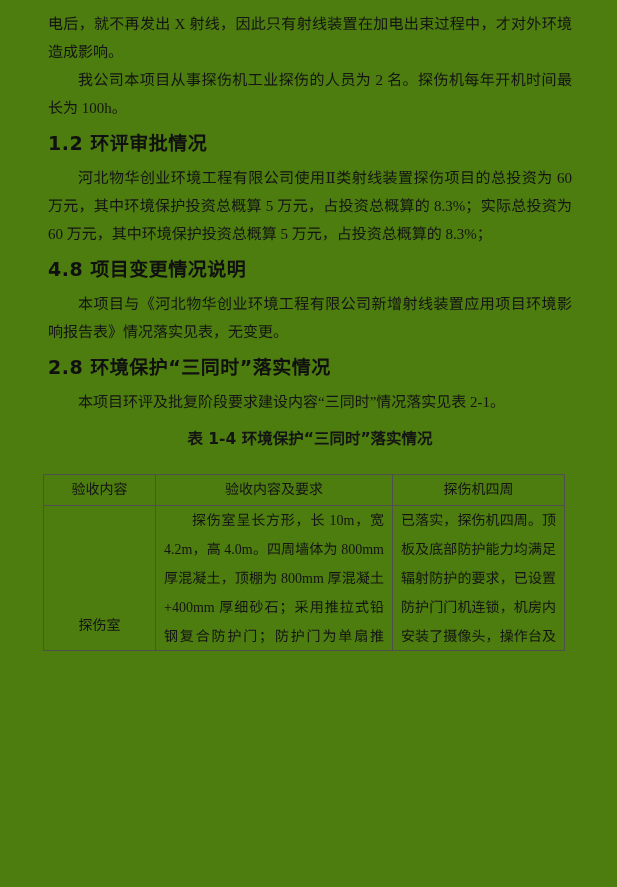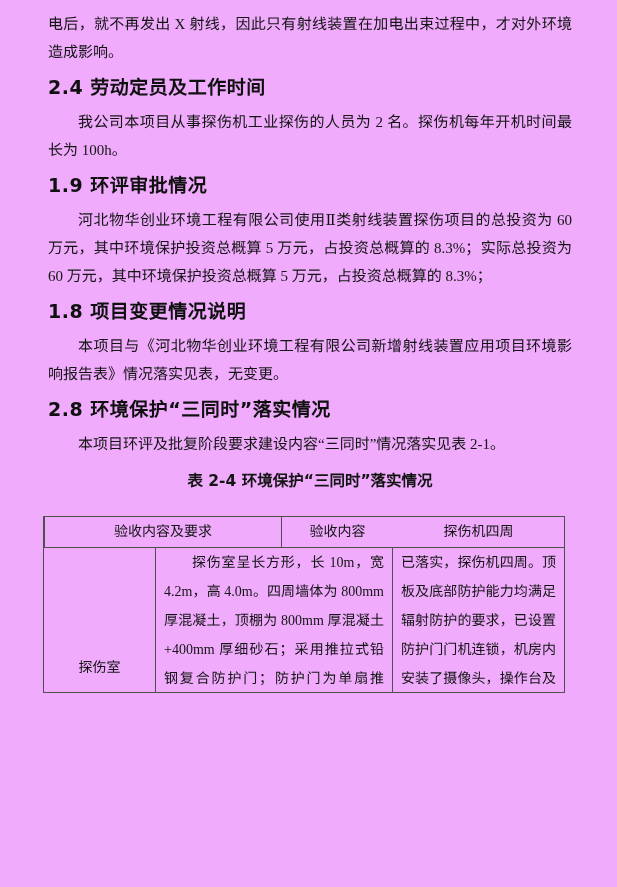--- a/index.html
+++ b/index.html
@@ -1,20 +1,20 @@
 <!DOCTYPE html>
 <html lang="zh-CN"><head>
 <meta charset="utf-8">
 <style>
   html,body{margin:0;padding:0;background:#e8e8e8;}
   .page{
     position:relative;
     width:617px;height:887px;
     margin:0 auto;
-    background:#f0abfc;
+    background:#4d7c0f;
     color:#141414;
     overflow:hidden;
     box-sizing:border-box;
     padding:10px 45px 0 48px;
     font-family:"Liberation Serif","DejaVu Serif",serif;
     font-size:15px;
     line-height:28px;
   }
   p.body-par{
     margin:0;
@@ -79,48 +79,47 @@
 </style>
 </head>
 <body>
 
 <div class="page">
 
   <p class="body-par no-indent">电后，就不再发出 X 射线，因此只有射线装置在加电出束过程中，才对外环境造成影响。</p>
 
 
   <section>
-    <h2 class="sec-head">2.4 劳动定员及工作时间</h2>
     <p class="body-par">我公司本项目从事探伤机工业探伤的人员为 2 名。探伤机每年开机时间最长为 100h。</p>
   </section>
 
   <section>
-    <h2 class="sec-head">1.9 环评审批情况</h2>
+    <h2 class="sec-head">1.2 环评审批情况</h2>
   </section>
 
   <section>
     <p class="body-par">河北物华创业环境工程有限公司使用Ⅱ类射线装置探伤项目的总投资为 60 万元，其中环境保护投资总概算 5 万元，占投资总概算的 8.3%；实际总投资为 60 万元，其中环境保护投资总概算 5 万元，占投资总概算的 8.3%；</p>
   </section>
 
   <section>
-    <h2 class="sec-head">1.8 项目变更情况说明</h2>
+    <h2 class="sec-head">4.8 项目变更情况说明</h2>
     <p class="body-par">本项目与《河北物华创业环境工程有限公司新增射线装置应用项目环境影响报告表》情况落实见表，无变更。</p>
   </section>
 
   <section>
     <h2 class="sec-head">2.8 环境保护“三同时”落实情况</h2>
     <p class="body-par">本项目环评及批复阶段要求建设内容“三同时”情况落实见表 2-1。</p>
   </section>
 
-  <div class="tbl-caption">表 2-4 环境保护“三同时”落实情况</div>
+  <div class="tbl-caption">表 1-4 环境保护“三同时”落实情况</div>
 
   <div class="tbl">
     <div class="tr tr-head">
+      <div class="td c1 th">验收内容</div>
       <div class="td c2 th">验收内容及要求</div>
-      <div class="td c1 th">验收内容</div>
       <div class="td c3 th">探伤机四周</div>
     </div>
     <div class="tr tr-body">
       <div class="td c1 cell-item">探伤室</div>
       <div class="td c2 cell-req">探伤室呈长方形，长 10m，宽 4.2m，高 4.0m。四周墙体为 800mm 厚混凝土，顶棚为 800mm 厚混凝土+400mm 厚细砂石；采用推拉式铅钢复合防护门；防护门为单扇推拉，设门机连锁装置只有防</div>
       <div class="td c3 cell-status">已落实，探伤机四周。顶板及底部防护能力均满足辐射防护的要求，已设置防护门门机连锁，机房内安装了摄像头，操作台及探伤室内均</div>
     </div>
   </div>
 
 </div>

